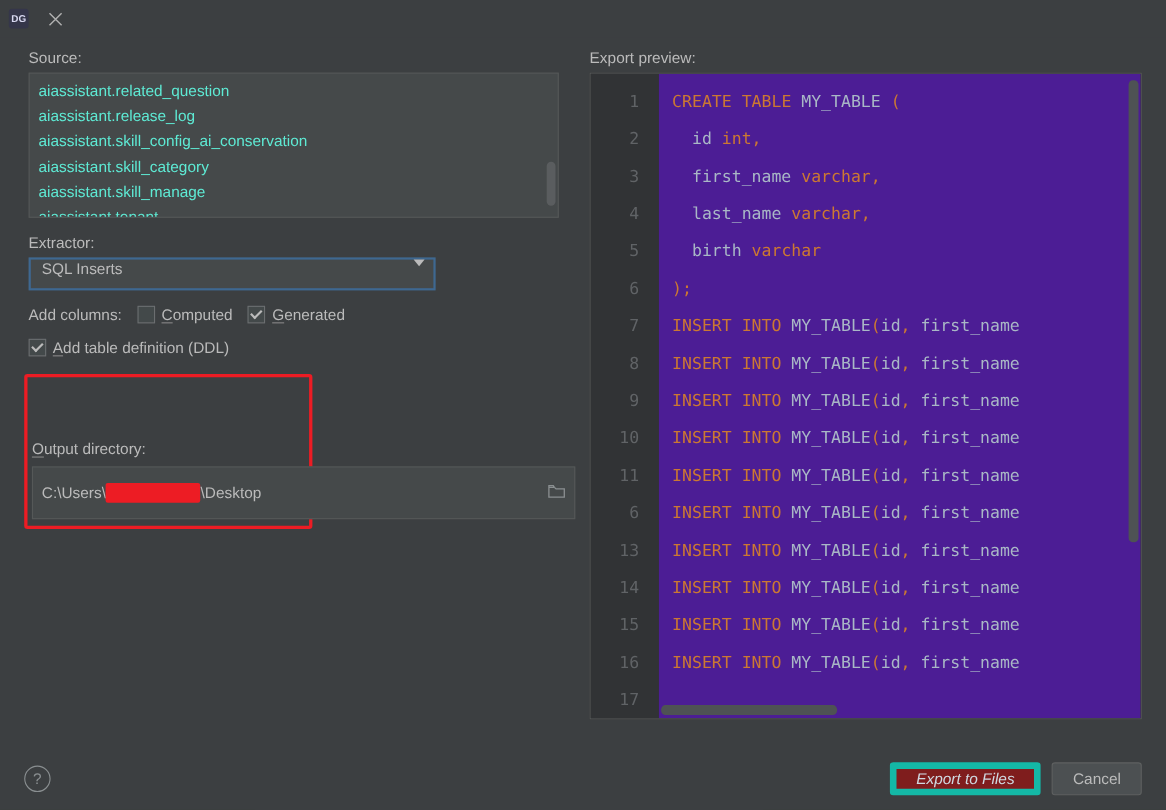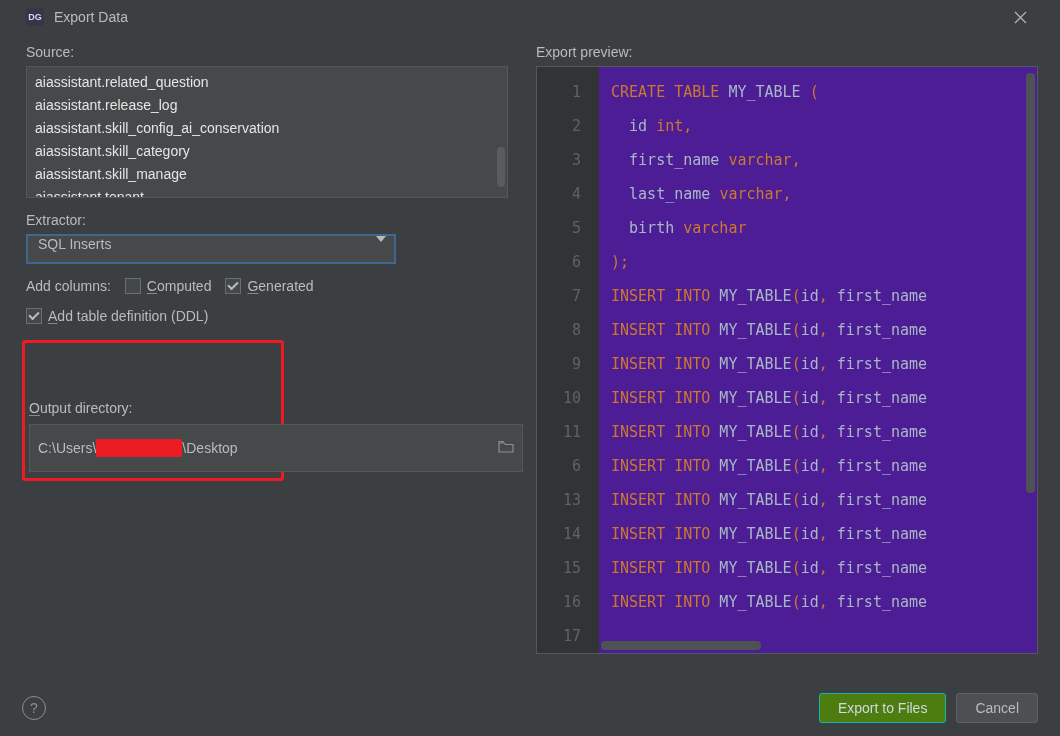--- a/index.html
+++ b/index.html
@@ -10,21 +10,21 @@
     color: #bbbbbb;
     font-size: 14px;
     overflow: hidden;
     position: relative;
   }
 
   
   .titlebar {
     display: flex; align-items: center;
     height: 34px;
-    padding: 0 26px;
+    padding: 0 8px;
     background: #3c3f41;
   }
   .titlebar .appicon {
     width: 18px; height: 18px;
     background: #35364a;
     border-radius: 3px;
     display: flex; align-items: center; justify-content: center;
     margin-right: 10px;
   }
   .titlebar .appicon span { font-size: 9px; font-weight: bold; color: #d8d8f0; }
@@ -61,21 +61,21 @@
   .source-list {
     background: #45494a;
     border: 1px solid #555858;
     height: 132px;
     padding: 4px 0;
     overflow-y: hidden;
     position: relative;
     margin-bottom: 14px;
   }
   .source-item {
-    color: #e5e5e5;
+    color: #5eead4;
     font-size: 14px;
     padding: 1px 8px;
     line-height: 21px;
     cursor: default;
   }
   .source-list .scrollbar {
     position: absolute; right: 2px; top: 80px;
     width: 8px; height: 40px;
     background: #5a5d5f;
     border-radius: 4px;
@@ -221,38 +221,38 @@
   .btn {
     height: 30px;
     padding: 0 18px;
     display: flex; align-items: center;
     border-radius: 3px;
     font-size: 14px;
     cursor: pointer;
     margin-left: 10px;
   }
   .btn.primary {
-    background: #4d7c0f;
-    border: 1px solid #14b8a6;
+    background: #7f1d1d;
+    border: 6px solid #14b8a6;
     color: #d0d9e1;
+    font-style: italic;
   }
   .btn.secondary {
     background: #4c5052;
     border: 1px solid #5e6060;
     color: #bbbbbb;
   }
 </style>
 </head>
 <body>
 
 <div class="titlebar">
   <div class="appicon">
       <span>DG</span>
     </div>
-  <div class="title">Export Data</div>
   <div class="close">
     <svg width="13" height="13" viewBox="0 0 13 13" fill="none">
       <path d="M1 1 L12 12 M12 1 L1 12" stroke-width="1.3"></path>
     </svg>
   </div>
 </div>
 
 <div class="main">
 
   <div class="left-pane">

